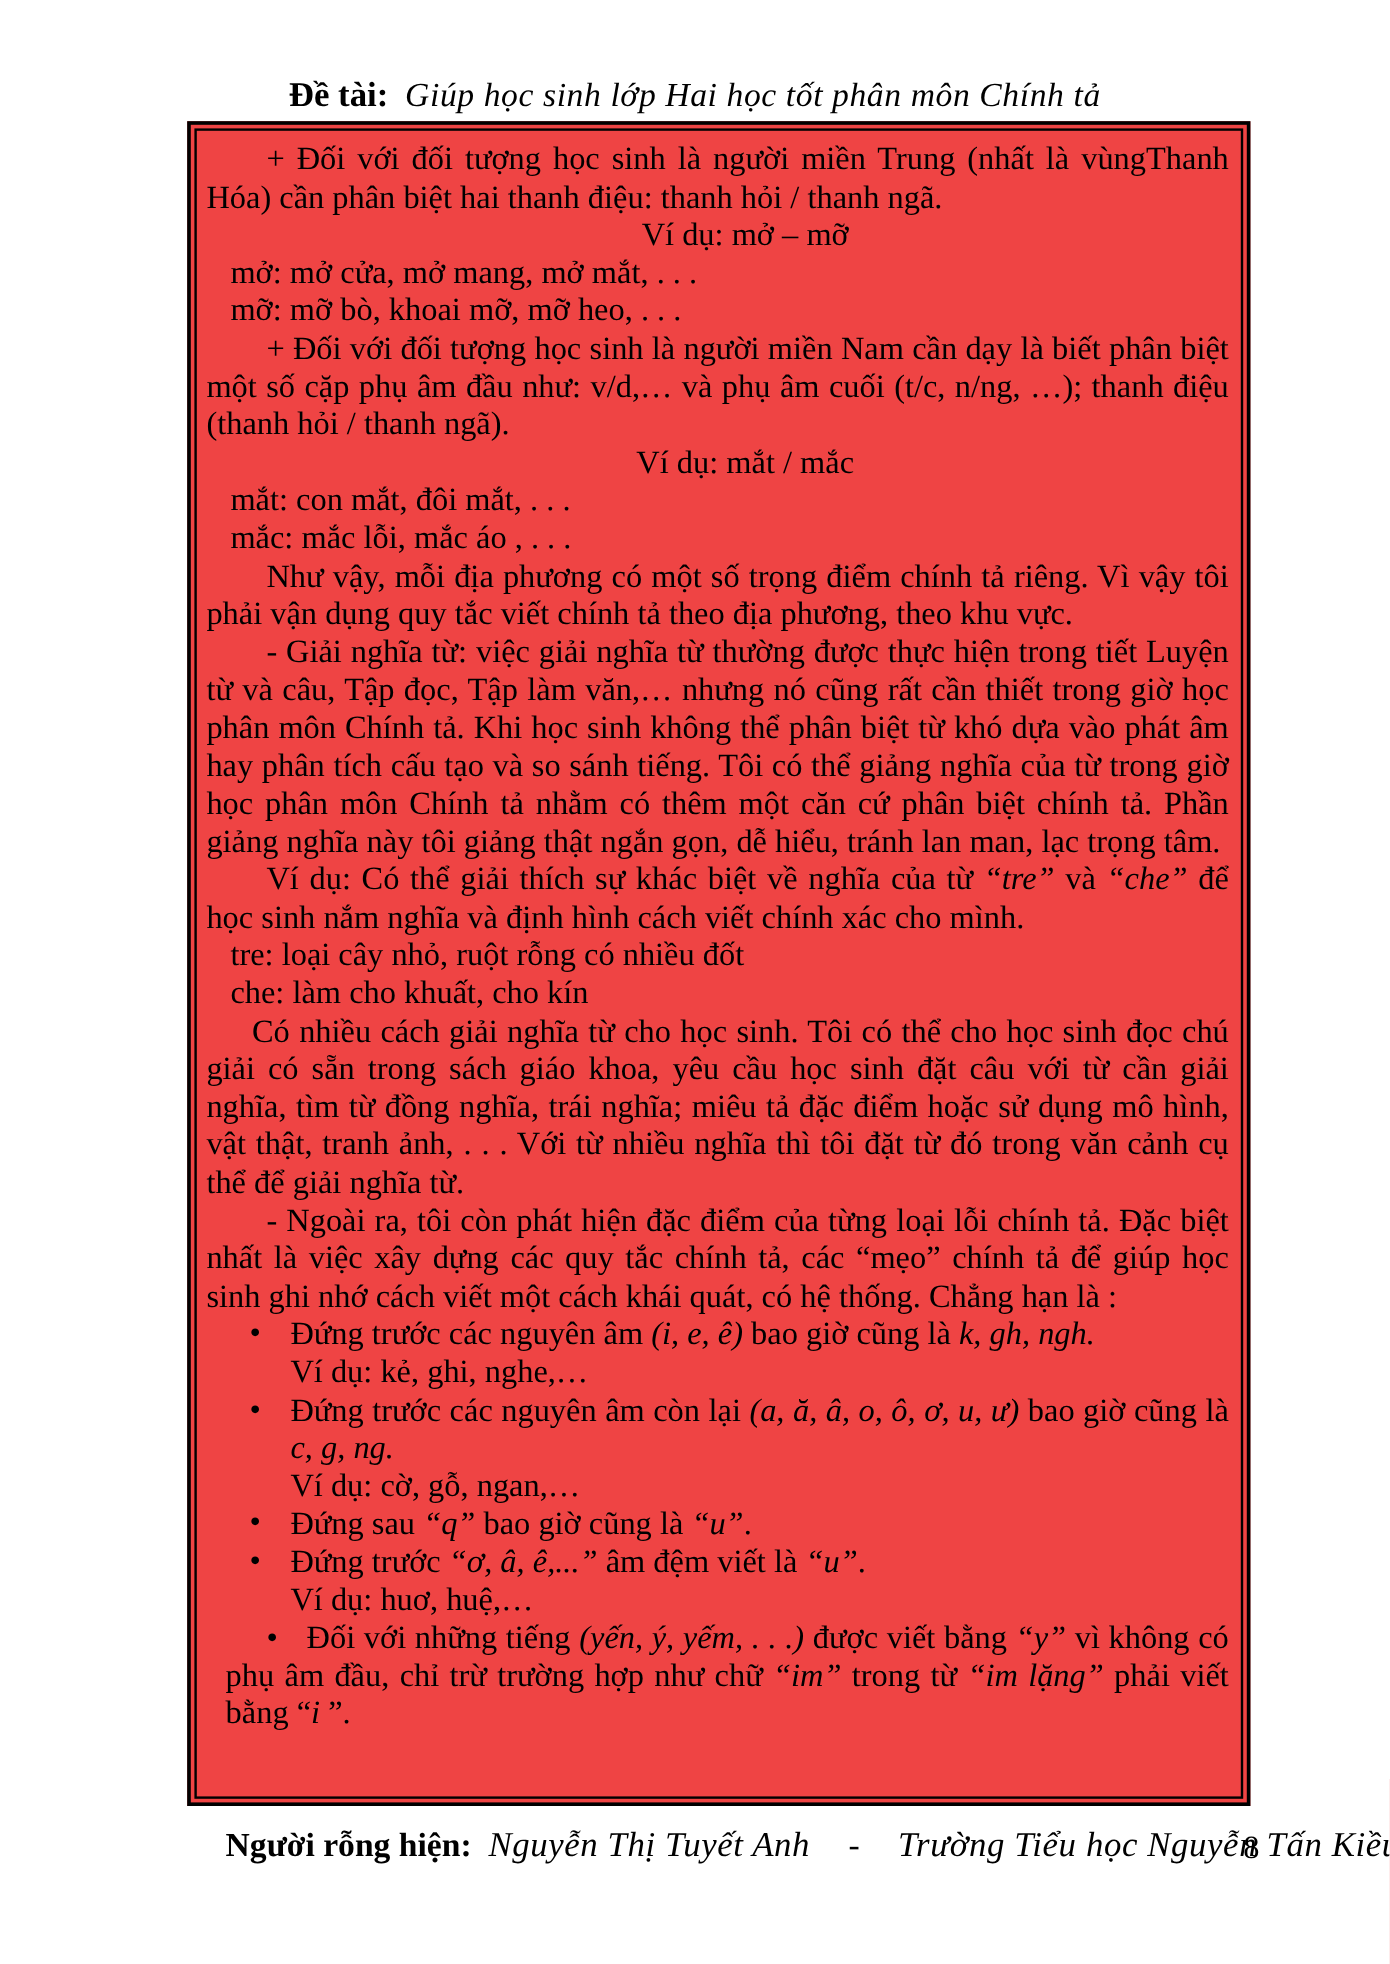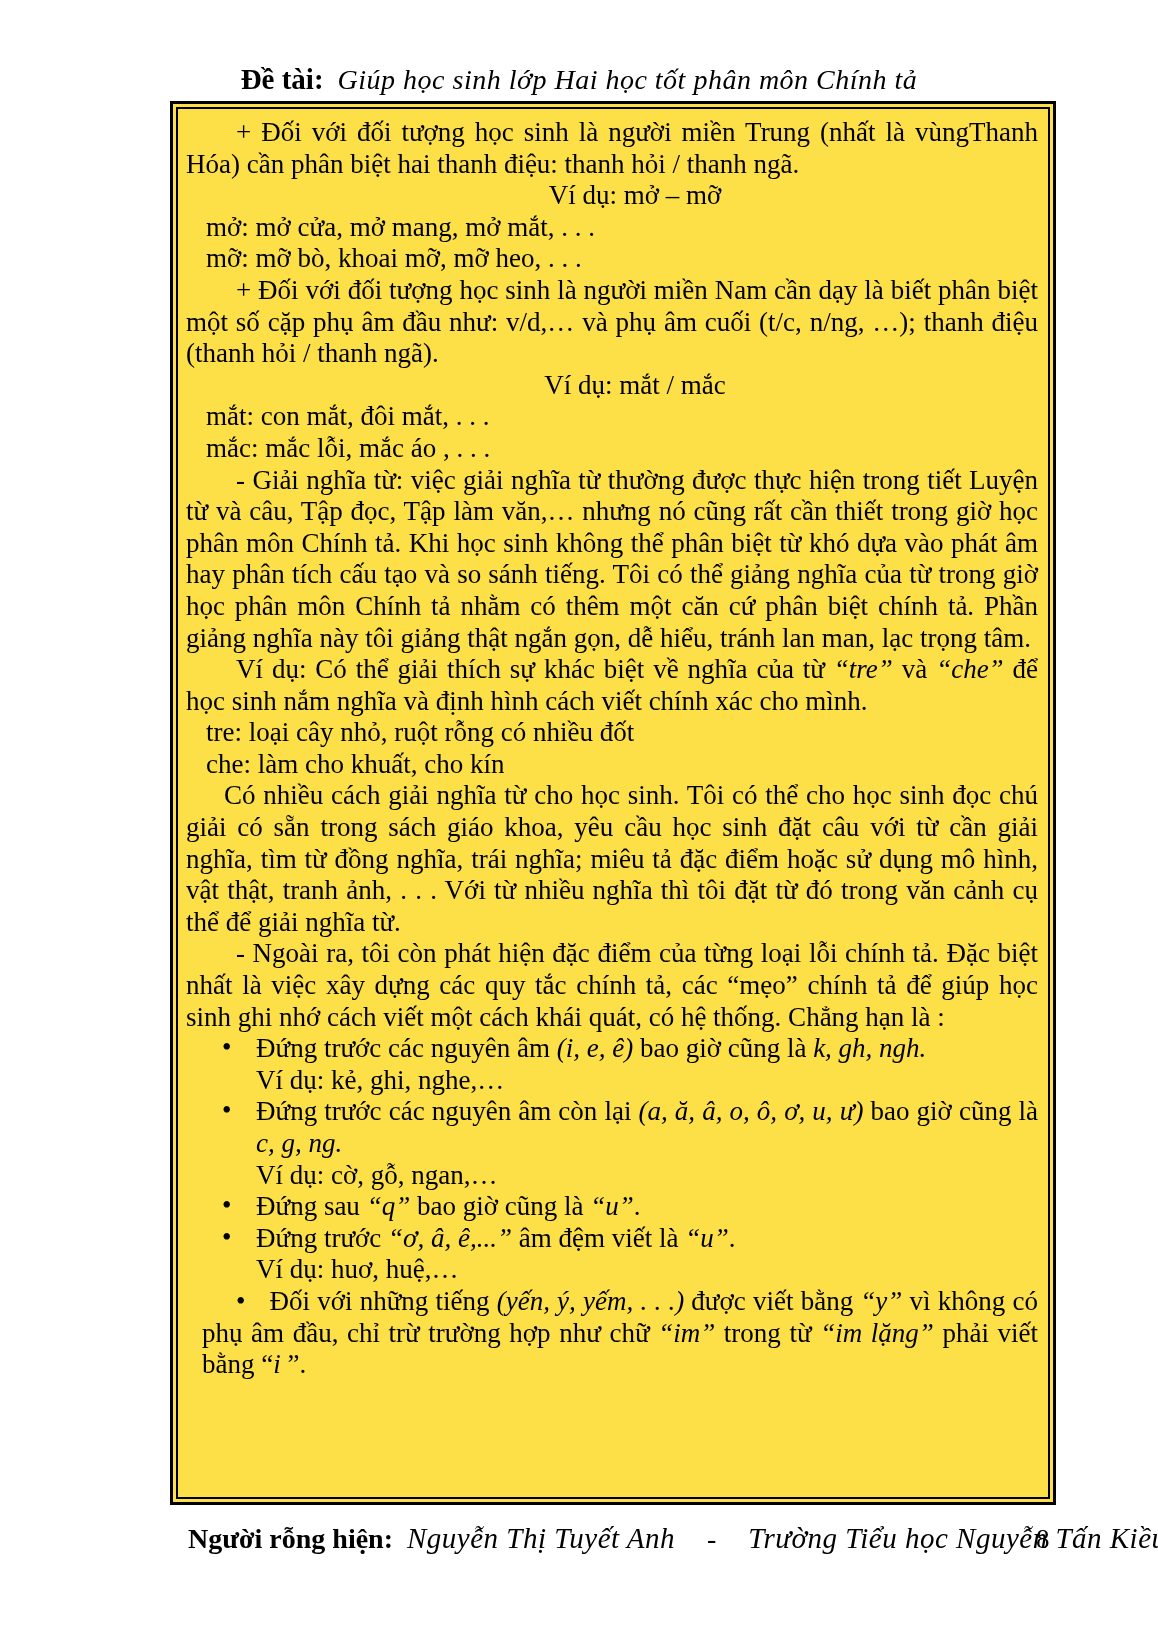--- a/index.html
+++ b/index.html
@@ -7,22 +7,22 @@
     position:relative; width:1158px; height:1637px; background:#ffffff; color:#000;
     font-family:"Liberation Serif","DejaVu Serif",serif; overflow:hidden;
   }
   
   .doc-header { position:absolute; top:63px; left:0; width:100%; text-align:center; }
   .doc-header .hdr-label { font-weight:bold; font-size:29px; }
   .doc-header .hdr-title { font-style:italic; font-size:28px; margin-left:14px; letter-spacing:0.5px; }
 
   
   .doc-box {
-    position:absolute; left:170px; top:101px; width:886px; height:1404px;
-    border:3px solid #000; box-sizing:border-box; padding:3px; background:#fde047;
+    position:absolute; left:156px; top:101px; width:886px; height:1404px;
+    border:3px solid #000; box-sizing:border-box; padding:3px; background:#ef4444;
   }
   .doc-box-inner {
     width:100%; height:100%; box-sizing:border-box; border:2px solid #000;
     padding:8px 10px 0 8px; overflow:hidden;
   }
 
   .blk { font-size:27px; line-height:31.6px; }
   .p-indent   { text-indent:50px; text-align:justify; }
   .p-indent-sm{ text-indent:38px; text-align:justify; }
   .p-example  { text-indent:46px;text-align:center; }
@@ -54,20 +54,21 @@
   <div class="doc-box">
     <div class="doc-box-inner">
         <div class="blk p-indent"><span>+ Đối với đối tượng học sinh là người miền Trung (nhất là vùngThanh Hóa) cần phân biệt hai thanh điệu: thanh hỏi / thanh ngã.</span></div>
         <div class="blk p-example"><span>Ví dụ: mở – mỡ</span></div>
         <div class="blk p-def"><span>mở: mở cửa, mở mang, mở mắt, . . .</span></div>
         <div class="blk p-def"><span>mỡ: mỡ bò, khoai mỡ, mỡ heo, . . .</span></div>
         <div class="blk p-indent"><span>+ Đối với đối tượng học sinh là người miền Nam cần dạy là biết phân biệt một số cặp phụ âm đầu như: v/d,… và phụ âm cuối (t/c, n/ng, …); thanh điệu (thanh hỏi / thanh ngã).</span></div>
         <div class="blk p-example"><span>Ví dụ: mắt / mắc</span></div>
         <div class="blk p-def"><span>mắt: con mắt, đôi mắt, . . .</span></div>
         <div class="blk p-def"><span>mắc: mắc lỗi, mắc áo , . . .</span></div>
+        <div class="blk p-indent"><span>Như vậy, mỗi địa phương có một số trọng điểm chính tả riêng. Vì vậy tôi phải vận dụng quy tắc viết chính tả theo địa phương, theo khu vực.</span></div>
         <div class="blk p-indent"><span>- Giải nghĩa từ: việc giải nghĩa từ thường được thực hiện trong tiết Luyện từ và câu, Tập đọc, Tập làm văn,… nhưng nó cũng rất cần thiết trong giờ học phân môn Chính tả. Khi học sinh không thể phân biệt từ khó dựa vào phát âm hay phân tích cấu tạo và so sánh tiếng. Tôi có thể giảng nghĩa của từ trong giờ học phân môn Chính tả nhằm có thêm một căn cứ phân biệt chính tả. Phần giảng nghĩa này tôi giảng thật ngắn gọn, dễ hiểu, tránh lan man, lạc trọng tâm.</span></div>
         <div class="blk p-indent"><span>Ví dụ: Có thể giải thích sự khác biệt về nghĩa của từ </span><span class="it">“tre”</span><span> và </span><span class="it">“che”</span><span> để học sinh nắm nghĩa và định hình cách viết chính xác cho mình.</span></div>
         <div class="blk p-def"><span>tre: loại cây nhỏ, ruột rỗng có nhiều đốt</span></div>
         <div class="blk p-def"><span>che: làm cho khuất, cho kín</span></div>
         <div class="blk p-indent-sm"><span>Có nhiều cách giải nghĩa từ cho học sinh. Tôi có thể cho học sinh đọc chú giải có sẵn trong sách giáo khoa, yêu cầu học sinh đặt câu với từ cần giải nghĩa, tìm từ đồng nghĩa, trái nghĩa; miêu tả đặc điểm hoặc sử dụng mô hình, vật thật, tranh ảnh, . . . Với từ nhiều nghĩa thì tôi đặt từ đó trong văn cảnh cụ thể để giải nghĩa từ.</span></div>
         <div class="blk p-indent"><span>- Ngoài ra, tôi còn phát hiện đặc điểm của từng loại lỗi chính tả. Đặc biệt nhất là việc xây dựng các quy tắc chính tả, các “mẹo” chính tả để giúp học sinh ghi nhớ cách viết một cách khái quát, có hệ thống. Chẳng hạn là :</span></div>
         <div class="blk bullet"><span class="marker">•</span><span>Đứng trước các nguyên âm </span><span class="it">(i, e, ê)</span><span> bao giờ cũng là </span><span class="it">k, gh, ngh.</span></div>
         <div class="blk bullet-sub"><span>Ví dụ: kẻ, ghi, nghe,…</span></div>
         <div class="blk bullet"><span class="marker">•</span><span>Đứng trước các nguyên âm còn lại </span><span class="it">(a, ă, â, o, ô, ơ, u, ư)</span><span> bao giờ cũng là </span><span class="it">c, g, ng.</span></div>
         <div class="blk bullet-sub"><span>Ví dụ: cờ, gỗ, ngan,…</span></div>

